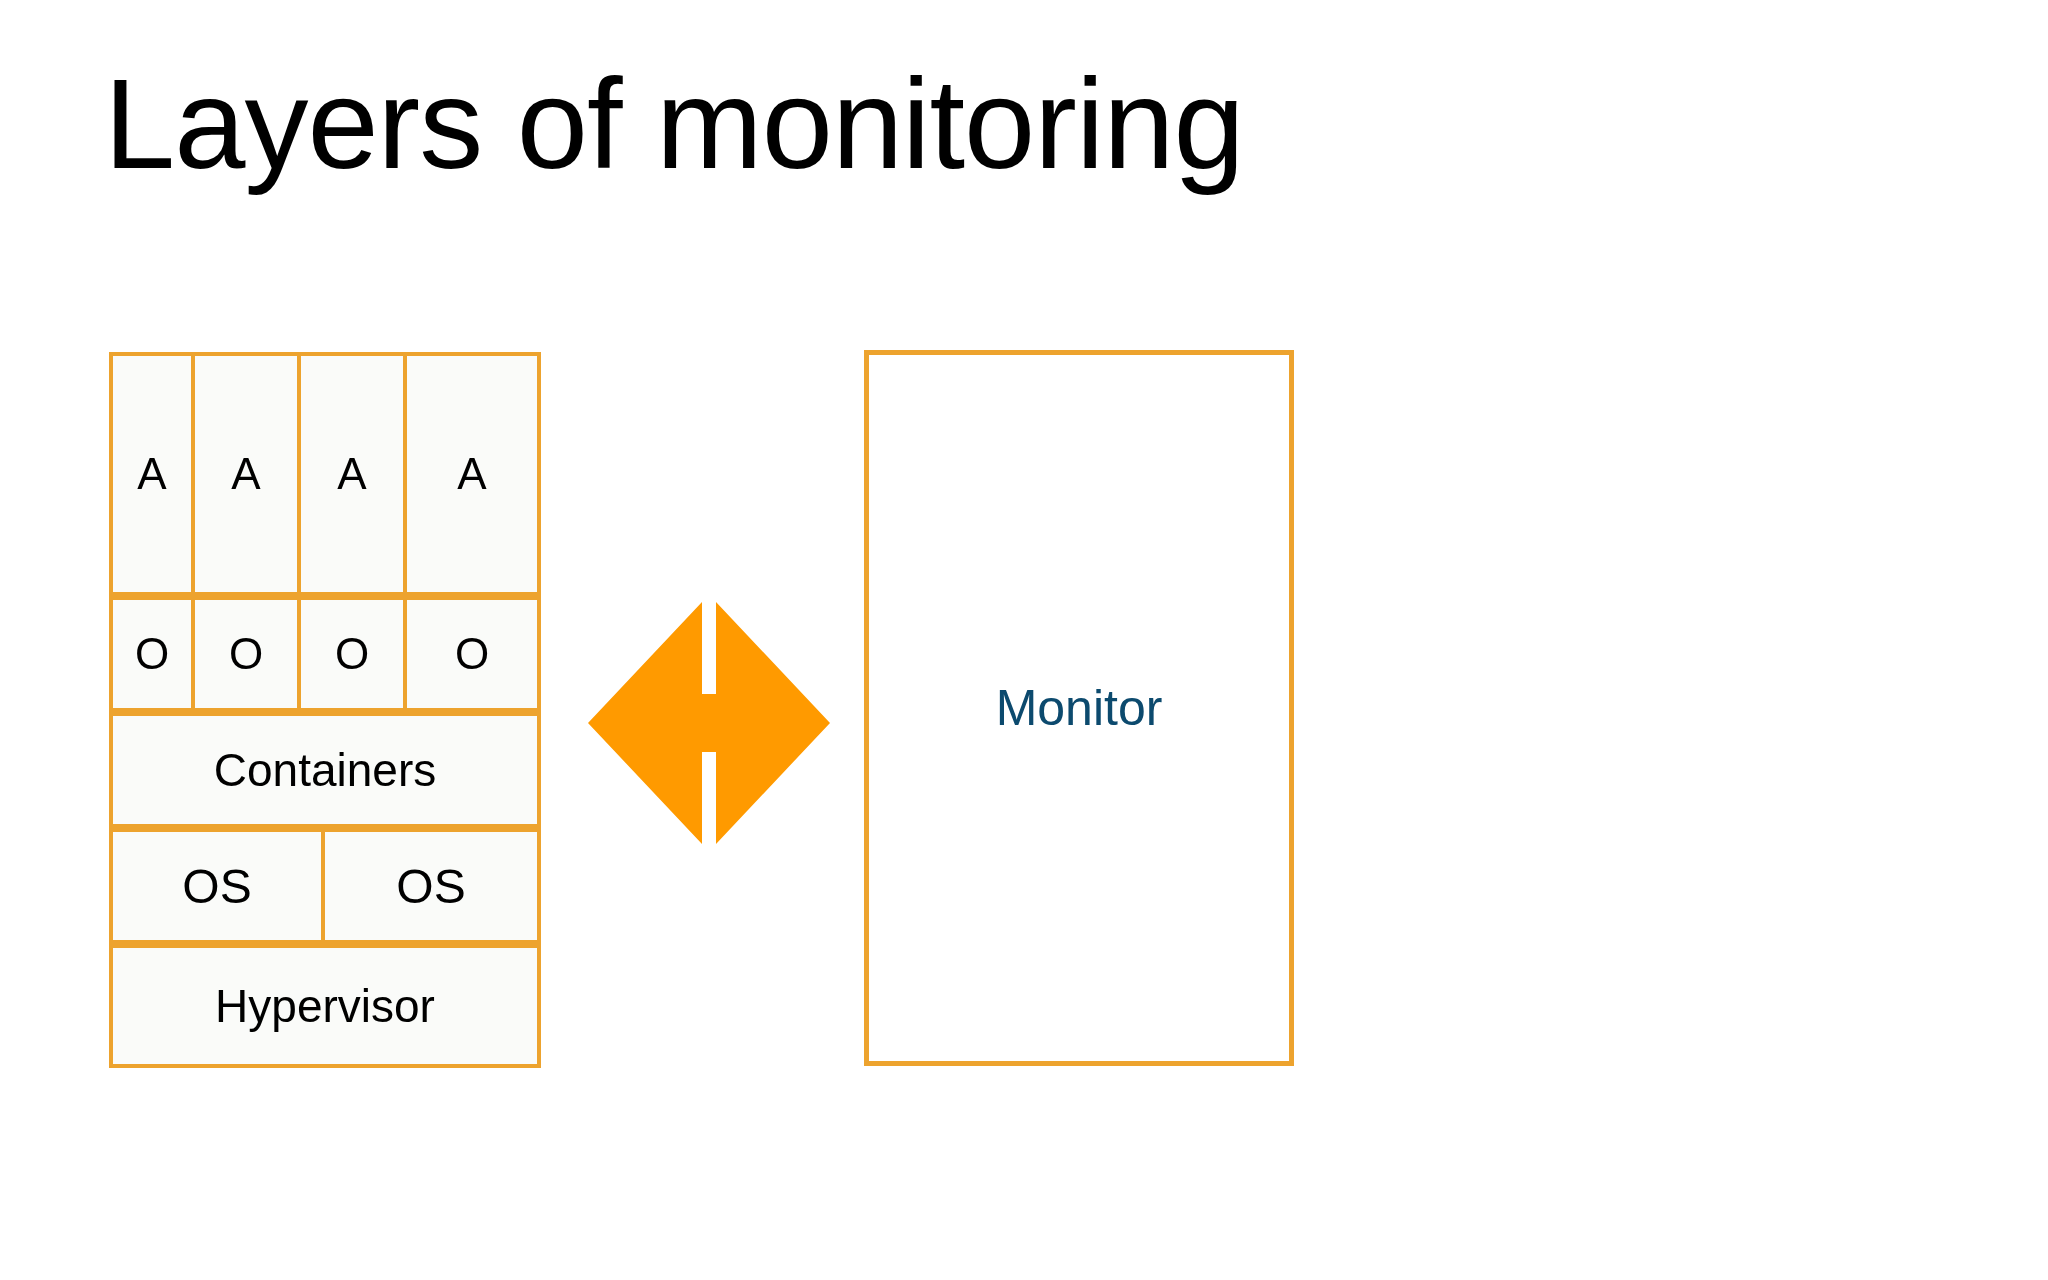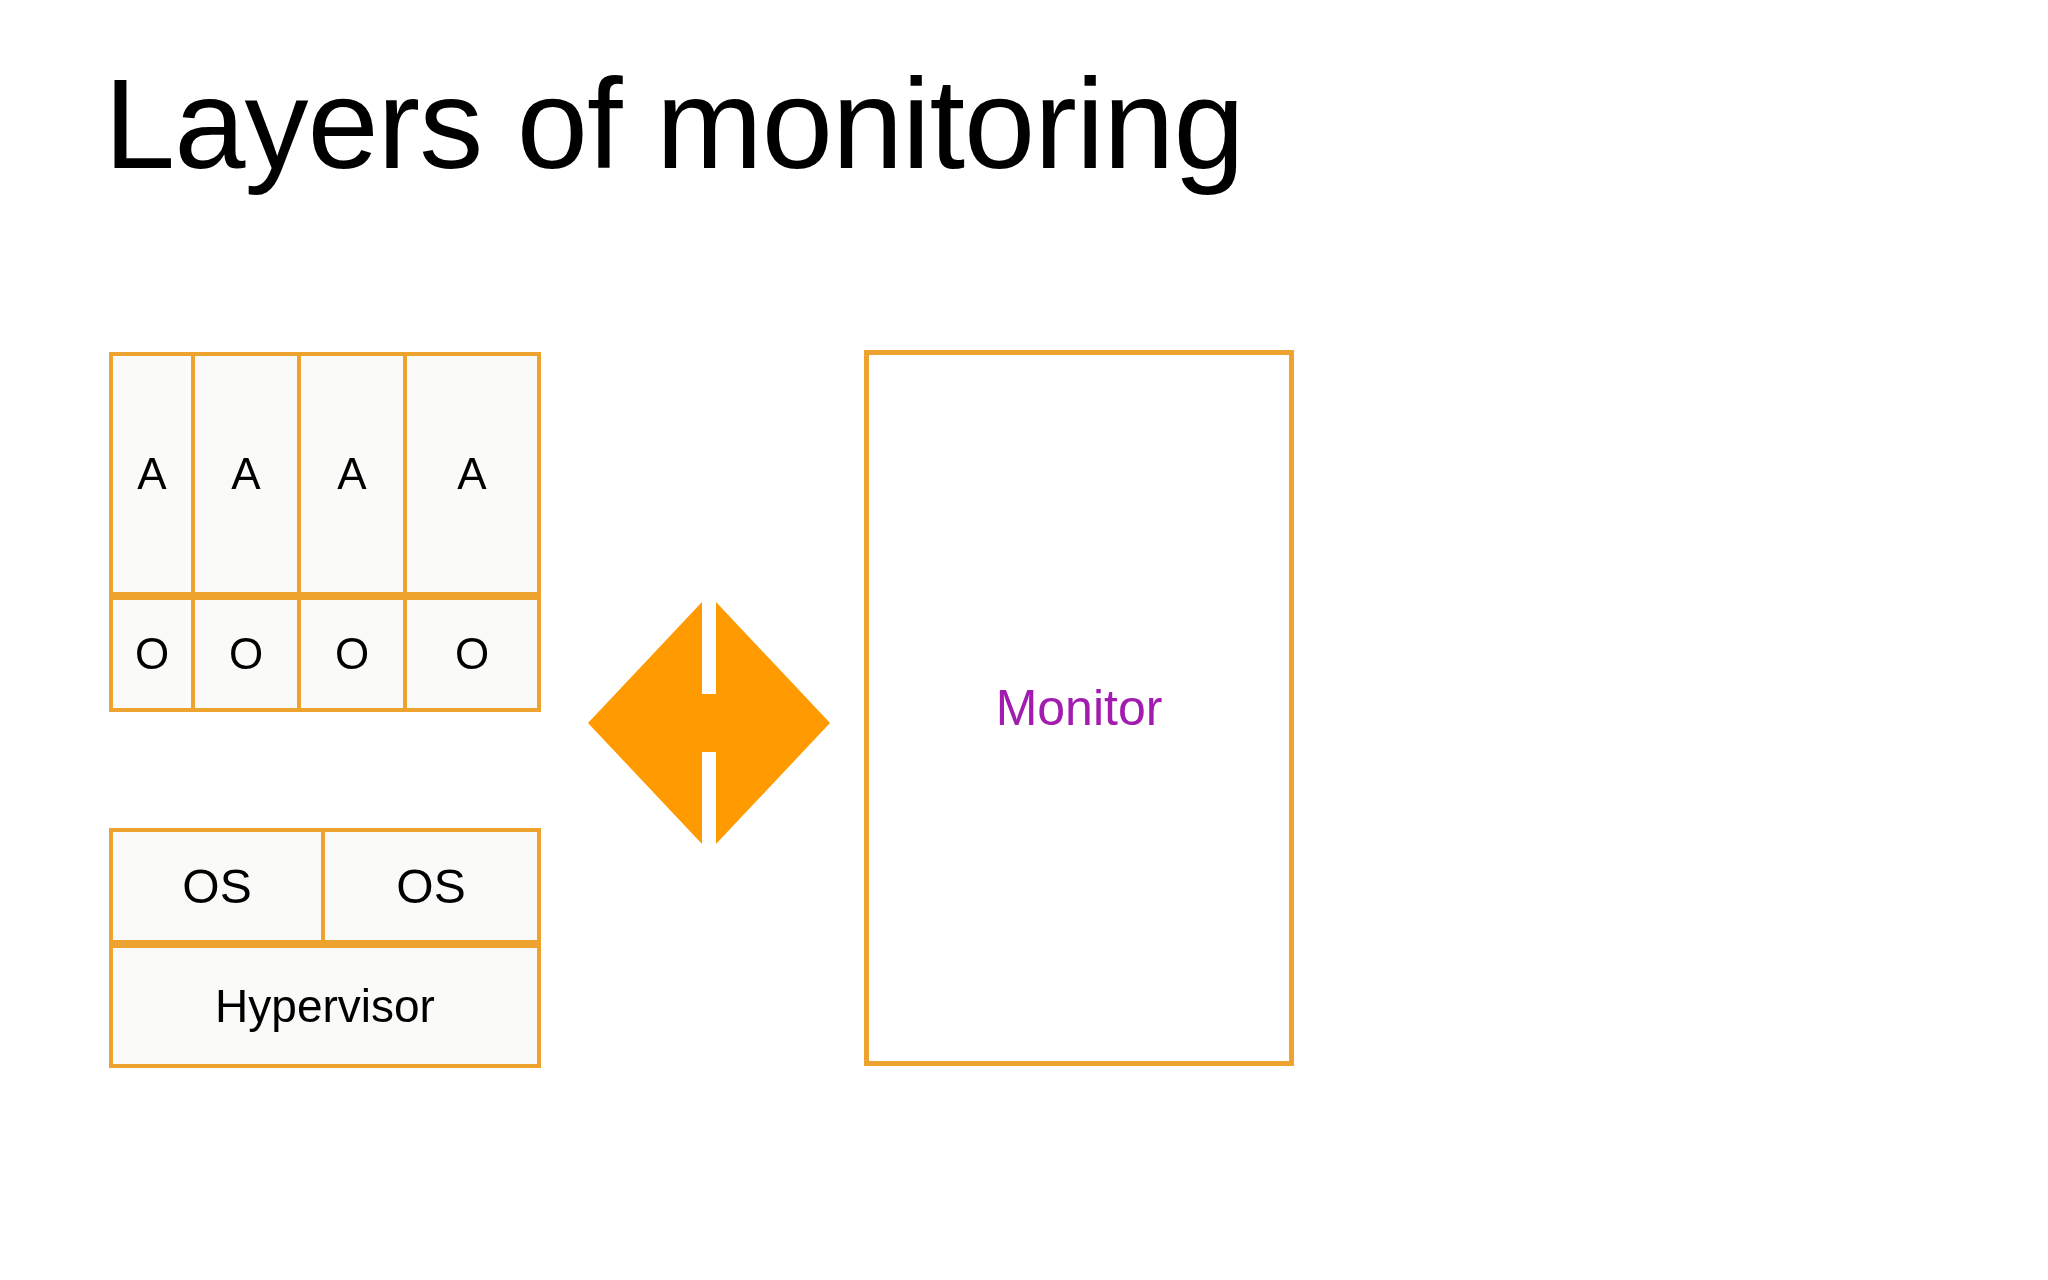--- a/index.html
+++ b/index.html
@@ -100,21 +100,21 @@
     height: 716px;
     box-sizing: border-box;
     border: 5px solid #EDA32E;
     background: #FFFFFF;
     display: flex;
     align-items: center;
     justify-content: center;
   }
   #monitor-label {
     font-size: 50px;
-    color: #a21caf;
+    color: #0c4a6e;
     font-weight: 400;
   }
 </style>
 </head>
 <body>
 
 <div id="slide">
 
   <div id="slide-title">Layers of monitoring</div>
 
@@ -127,20 +127,23 @@
       <div class="stack-cell" style="flex:1 1 auto; margin-left:-4px;">A</div>
     </div>
 
     <div class="stack-row" id="row-os-guest">
       <div class="stack-cell" style="flex:0 0 86px;">O</div>
       <div class="stack-cell" style="flex:0 0 110px; margin-left:-4px;">O</div>
       <div class="stack-cell" style="flex:0 0 110px; margin-left:-4px;">O</div>
       <div class="stack-cell" style="flex:1 1 auto; margin-left:-4px;">O</div>
     </div>
 
+    <div class="stack-row" id="row-containers">
+      <div class="stack-cell" style="flex:1 1 auto;">Containers</div>
+    </div>
 
     <div class="stack-row" id="row-os">
       <div class="stack-cell" style="flex:0 0 216px;">OS</div>
       <div class="stack-cell" style="flex:1 1 auto; margin-left:-4px;">OS</div>
     </div>
 
     <div class="stack-row" id="row-hypervisor">
       <div class="stack-cell" style="flex:1 1 auto;">Hypervisor</div>
     </div>
 

